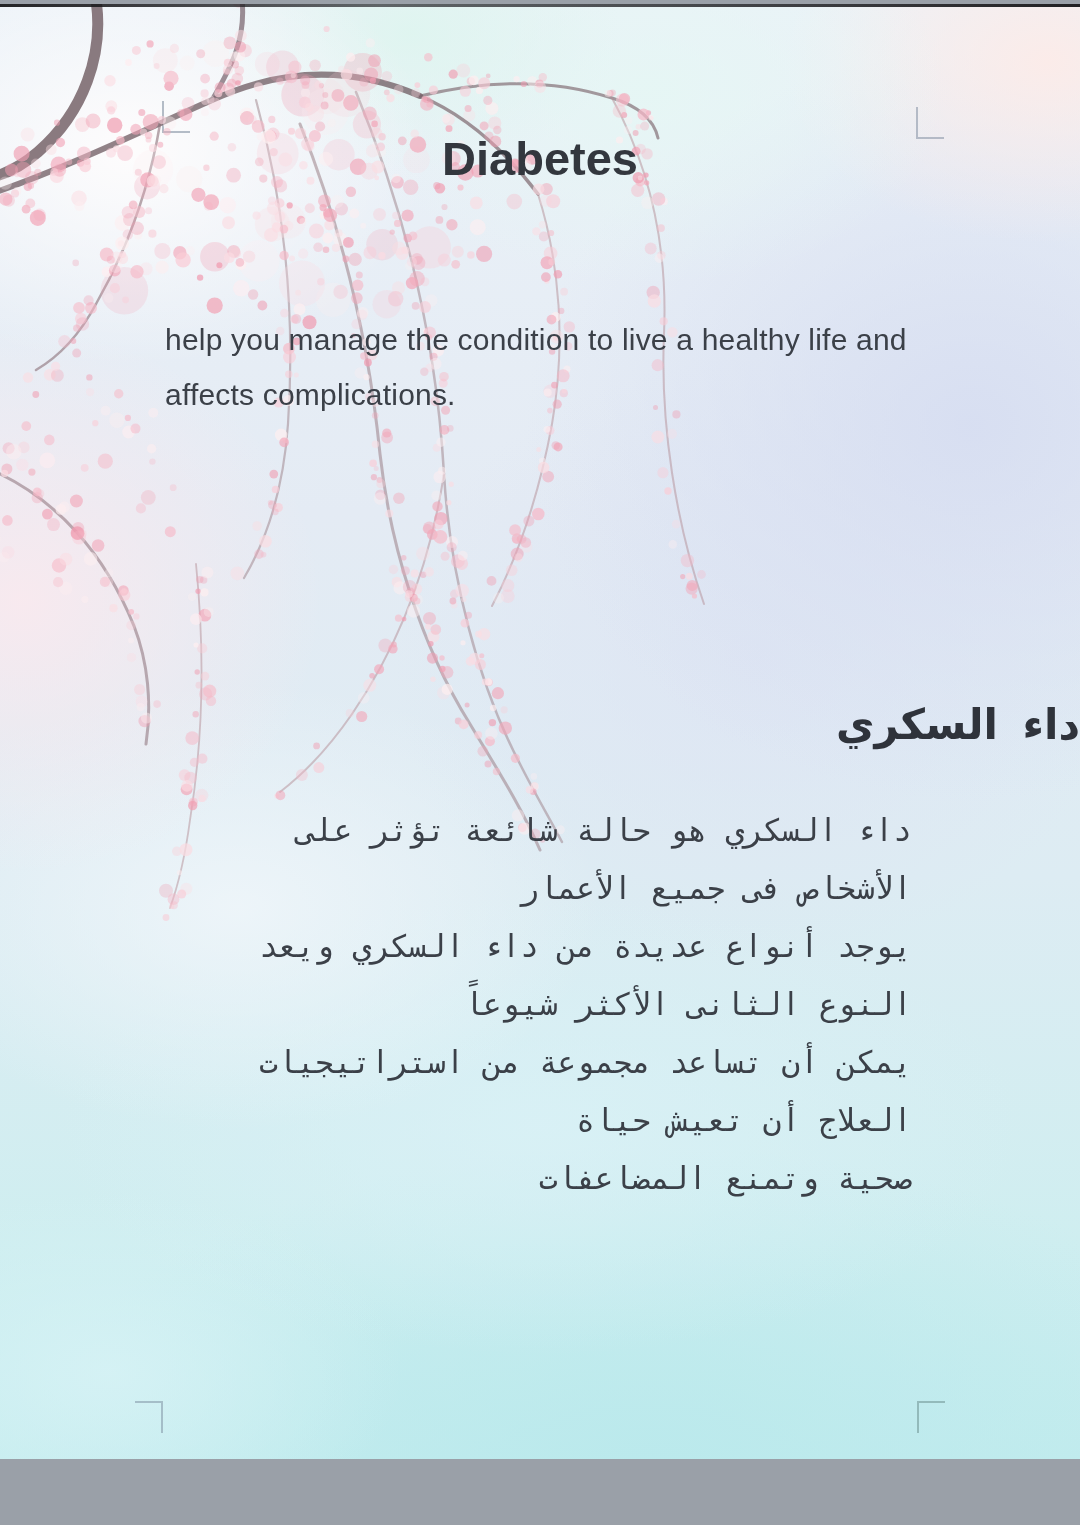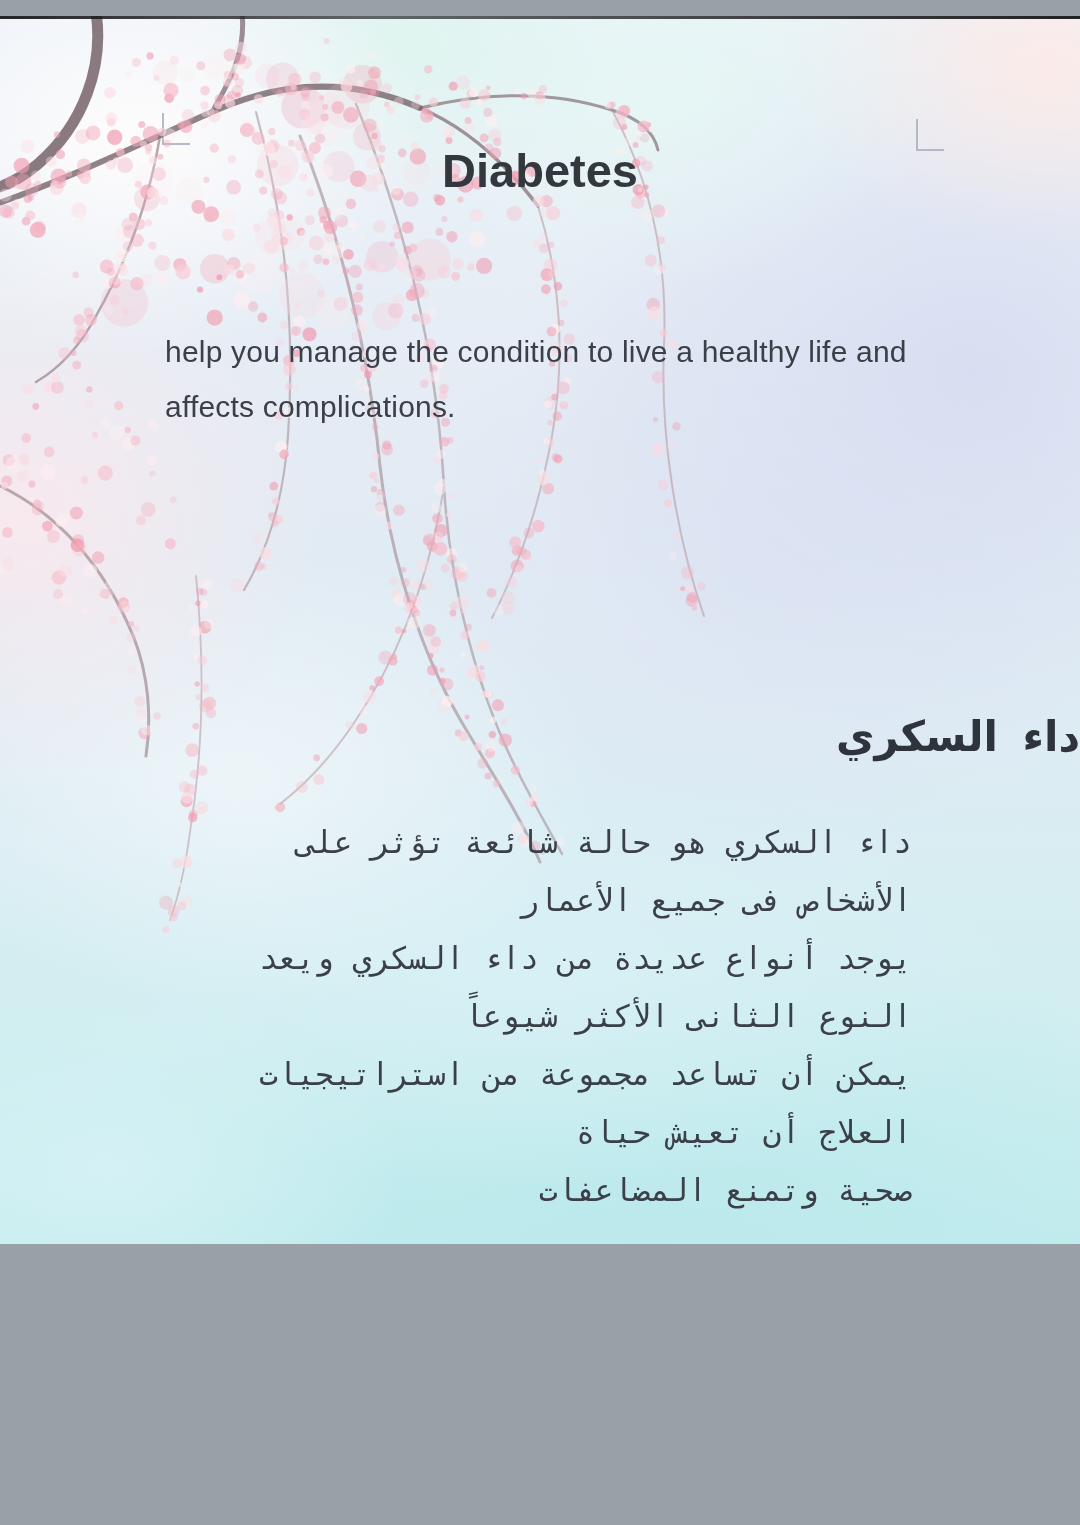--- a/index.html
+++ b/index.html
@@ -1,19 +1,19 @@
 <!DOCTYPE html>
 <html><head>
 <meta charset="utf-8">
 <style>
   html,body{margin:0;padding:0;background:#9aa0a8;}
   #page{
     position:relative;
-    width:1080px;height:1228px;
-    margin:16px auto;
+    width:1080px;height:1455px;
+    margin:4px auto;
     overflow:hidden;
     font-family:"Liberation Sans", sans-serif;
     background-color:#e7eef5;
     background-image:
       radial-gradient(ellipse 430px 310px at 12% 10%, rgba(255,253,253,0.95), rgba(255,253,253,0) 70%),
       radial-gradient(ellipse 300px 200px at 38% 2%, rgba(222,245,239,0.90), rgba(222,245,239,0) 70%),
       radial-gradient(ellipse 430px 280px at 60% 6%, rgba(229,247,244,0.85), rgba(229,247,244,0) 70%),
       radial-gradient(ellipse 380px 260px at 97% 4%, rgba(252,235,232,0.95), rgba(252,235,232,0) 70%),
       radial-gradient(ellipse 620px 520px at 90% 29%, rgba(214,221,241,0.90), rgba(214,221,241,0) 72%),
       radial-gradient(ellipse 520px 430px at 70% 45%, rgba(221,228,243,0.80), rgba(221,228,243,0) 70%),

